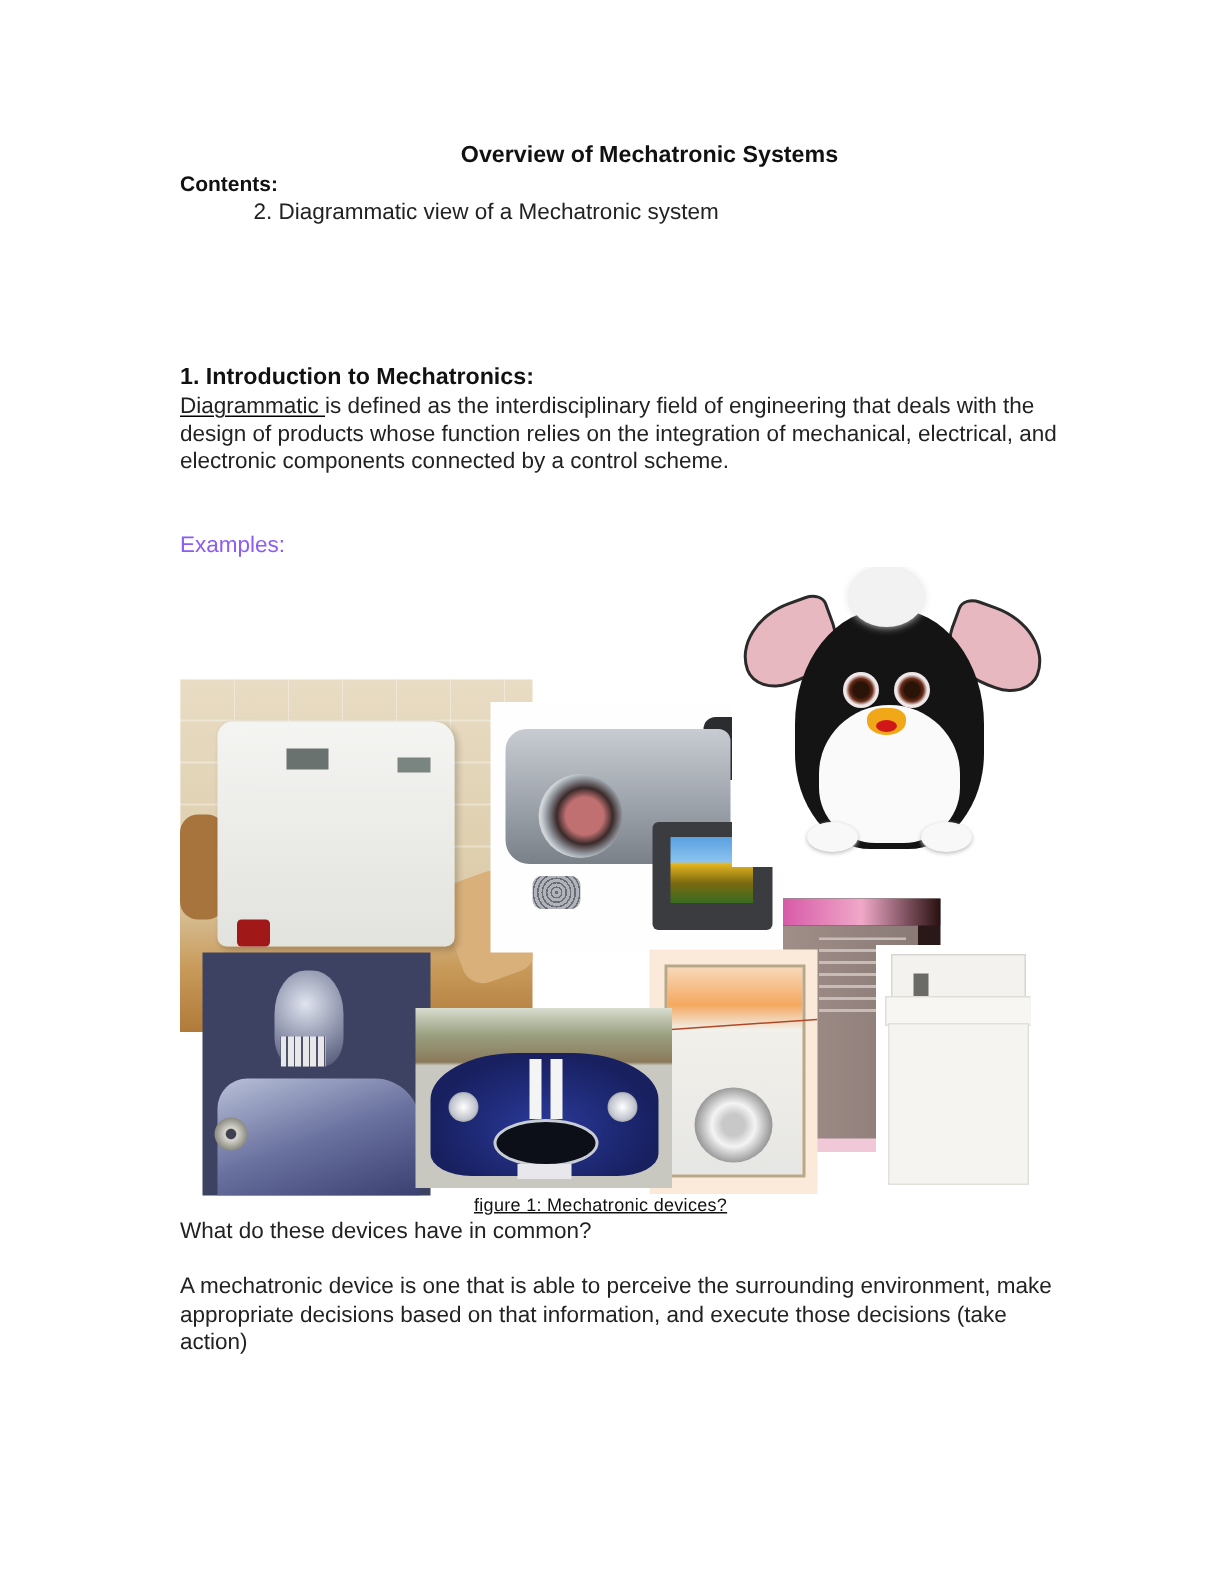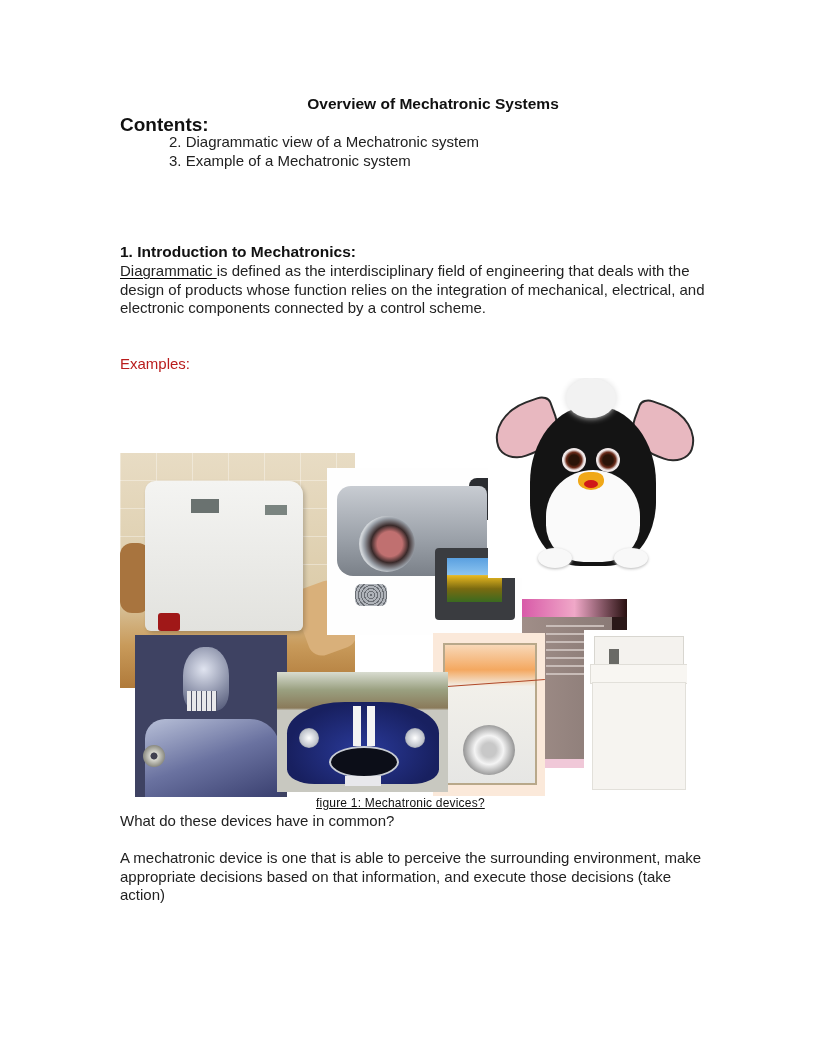--- a/index.html
+++ b/index.html
@@ -1,26 +1,26 @@
 <!DOCTYPE html>
 <html><head>
 <meta charset="utf-8">
 <style>
   html, body { margin:0; padding:0; background:#ffffff; }
   body { width:816px; height:1056px; position:relative; overflow:hidden;
          font-family:"Liberation Sans", "DejaVu Sans", sans-serif; color:#111; }
   .abs { position:absolute; }
   .title { left:0; width:816px; top:95px; text-align:center; font-weight:bold; font-size:15.5px; padding-left:50px; box-sizing:border-box; }
-  .contents-h { left:120px; top:114px; font-weight:bold; font-size:19px; }
+  .contents-h { left:120px; top:114px; font-weight:bold; font-size:14px; }
   .toc { left:169px; top:133px; margin:0; padding:0; list-style:none; font-size:15px; line-height:18.6px; color:#222; }
   .sec-h { left:120px; top:243px; font-weight:bold; font-size:15.5px; }
   .para { left:120px; width:600px; font-size:15px; line-height:18.6px; color:#222; }
   .para1 { top:262px; }
   .ul-word { text-decoration:underline; text-decoration-color:#000; text-underline-offset:2px; }
-  .examples { left:120px; top:355px; font-size:15px; color:#b91c1c; }
+  .examples { left:120px; top:355px; font-size:15px; color:#8b5cf6; }
   .caption { left:316px; top:796px; font-size:12px; color:#111; letter-spacing:0.2px;text-decoration:underline; }
   .question { left:120px; top:812px; font-size:15px; color:#222; }
   .para2 { top:849px; width:590px; }
 
   
   .img { position:absolute; overflow:hidden; }
   .breadmaker { left:120px; top:453px; width:235px; height:235px;
     background: linear-gradient(180deg, #e8dcc4 0%, #dcccaa 60%, #c89a5a 82%, #b07a3a 100%); }
   .tiles { position:absolute; left:0; top:0; width:100%; height:62%;
     background-image: linear-gradient(90deg, rgba(255,255,255,.35) 1px, transparent 1px),
@@ -86,21 +86,20 @@
   .wa-lid { position:absolute; left:6px; top:34px; width:96px; height:18px; background:#f8f6f2; border:1px solid #e0ded8; }
   .wa-body { position:absolute; left:8px; top:52px; width:92px; height:106px; background:#f6f4f0; border:1px solid #e2e0da; }
 </style>
 </head>
 <body>
 
 <div class="abs title">Overview of Mechatronic Systems</div>
 <div class="abs contents-h">Contents:</div>
 <ol class="abs toc">
   <li>2. Diagrammatic view of a Mechatronic system</li>
-  <li>3. Example of a Mechatronic system</li>
 </ol>
 
 <div class="abs sec-h">1. Introduction to Mechatronics:</div>
 <div class="abs para para1"><span class="ul-word">Diagrammatic </span><span>is defined as the interdisciplinary field of engineering that deals with the design of products whose function relies on the integration of mechanical, electrical, and electronic components connected by a control scheme.</span></div>
 <div class="abs examples">Examples:</div>
 
 <div class="img breadmaker">
   <div class="tiles"></div>
   <div class="bread1"></div>
     <div class="bread2"></div>

